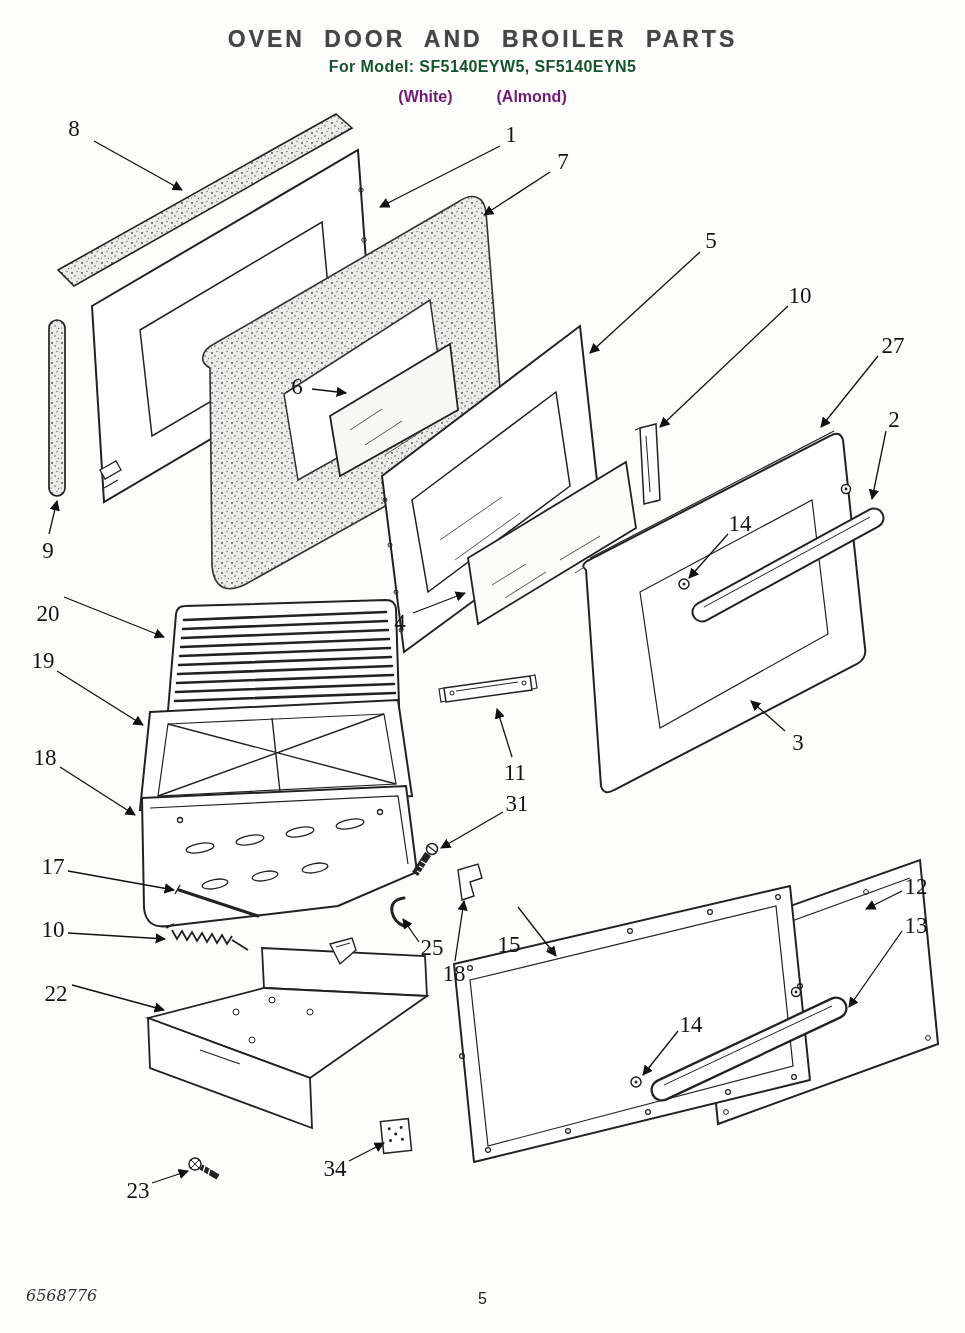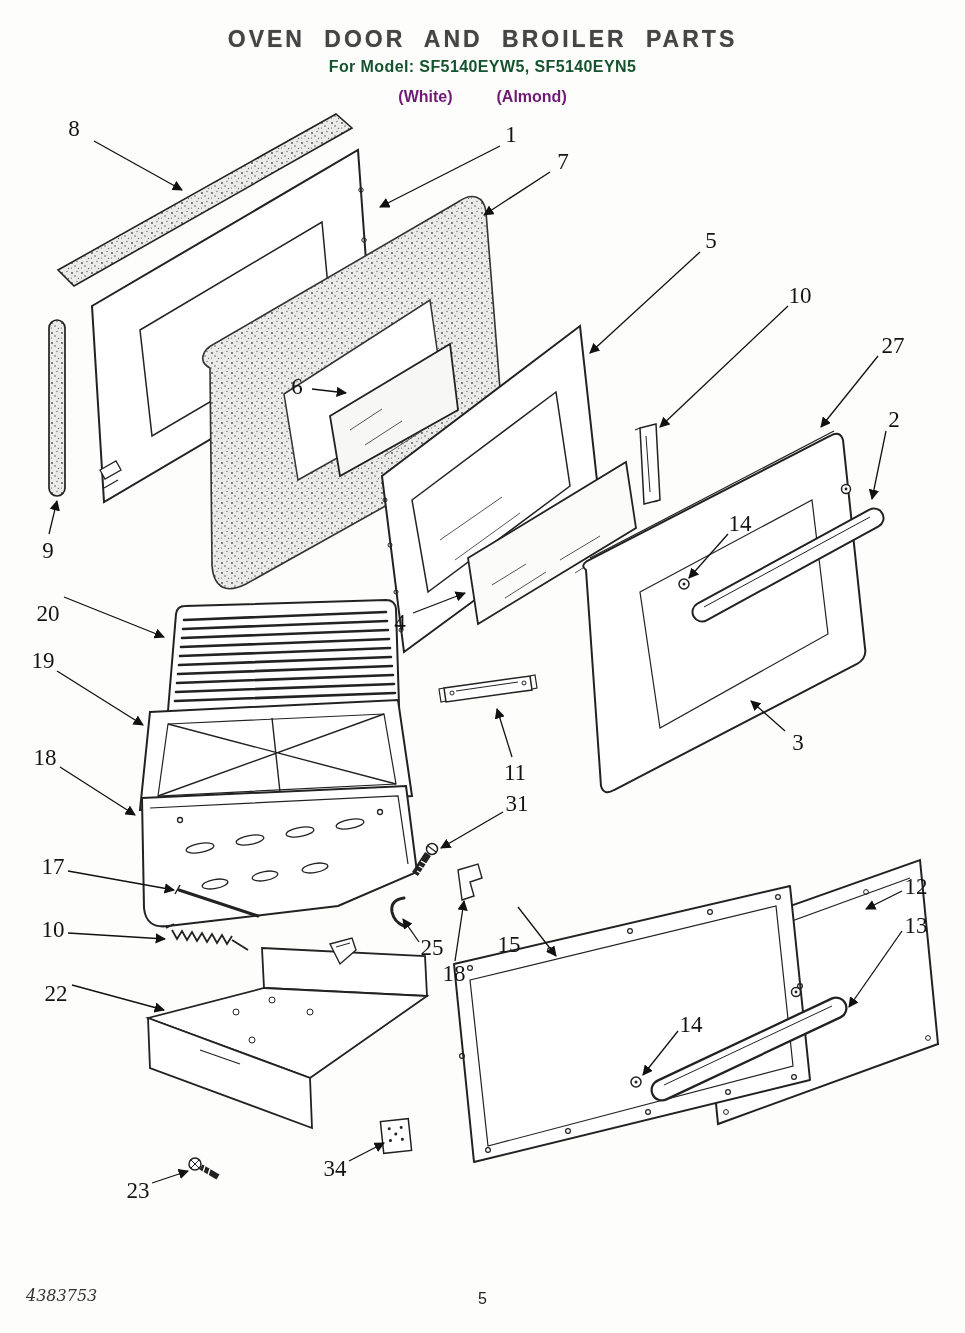--- a/index.html
+++ b/index.html
@@ -312,15 +312,15 @@
   <div class="callout" style="left:916px;top:886px">12</div>
   <div class="callout" style="left:916px;top:925px">13</div>
   <div class="callout" style="left:53px;top:929px">10</div>
   <div class="callout" style="left:432px;top:947px">25</div>
   <div class="callout" style="left:454px;top:973px">18</div>
   <div class="callout" style="left:56px;top:993px">22</div>
   <div class="callout" style="left:691px;top:1024px">14</div>
   <div class="callout" style="left:335px;top:1168px">34</div>
   <div class="callout" style="left:138px;top:1190px">23</div>
 
-  <div class="footer-doc">4383753</div>
+  <div class="footer-doc">6568776</div>
   <div class="footer-page">5</div>
 </div>
 
 </body></html>

